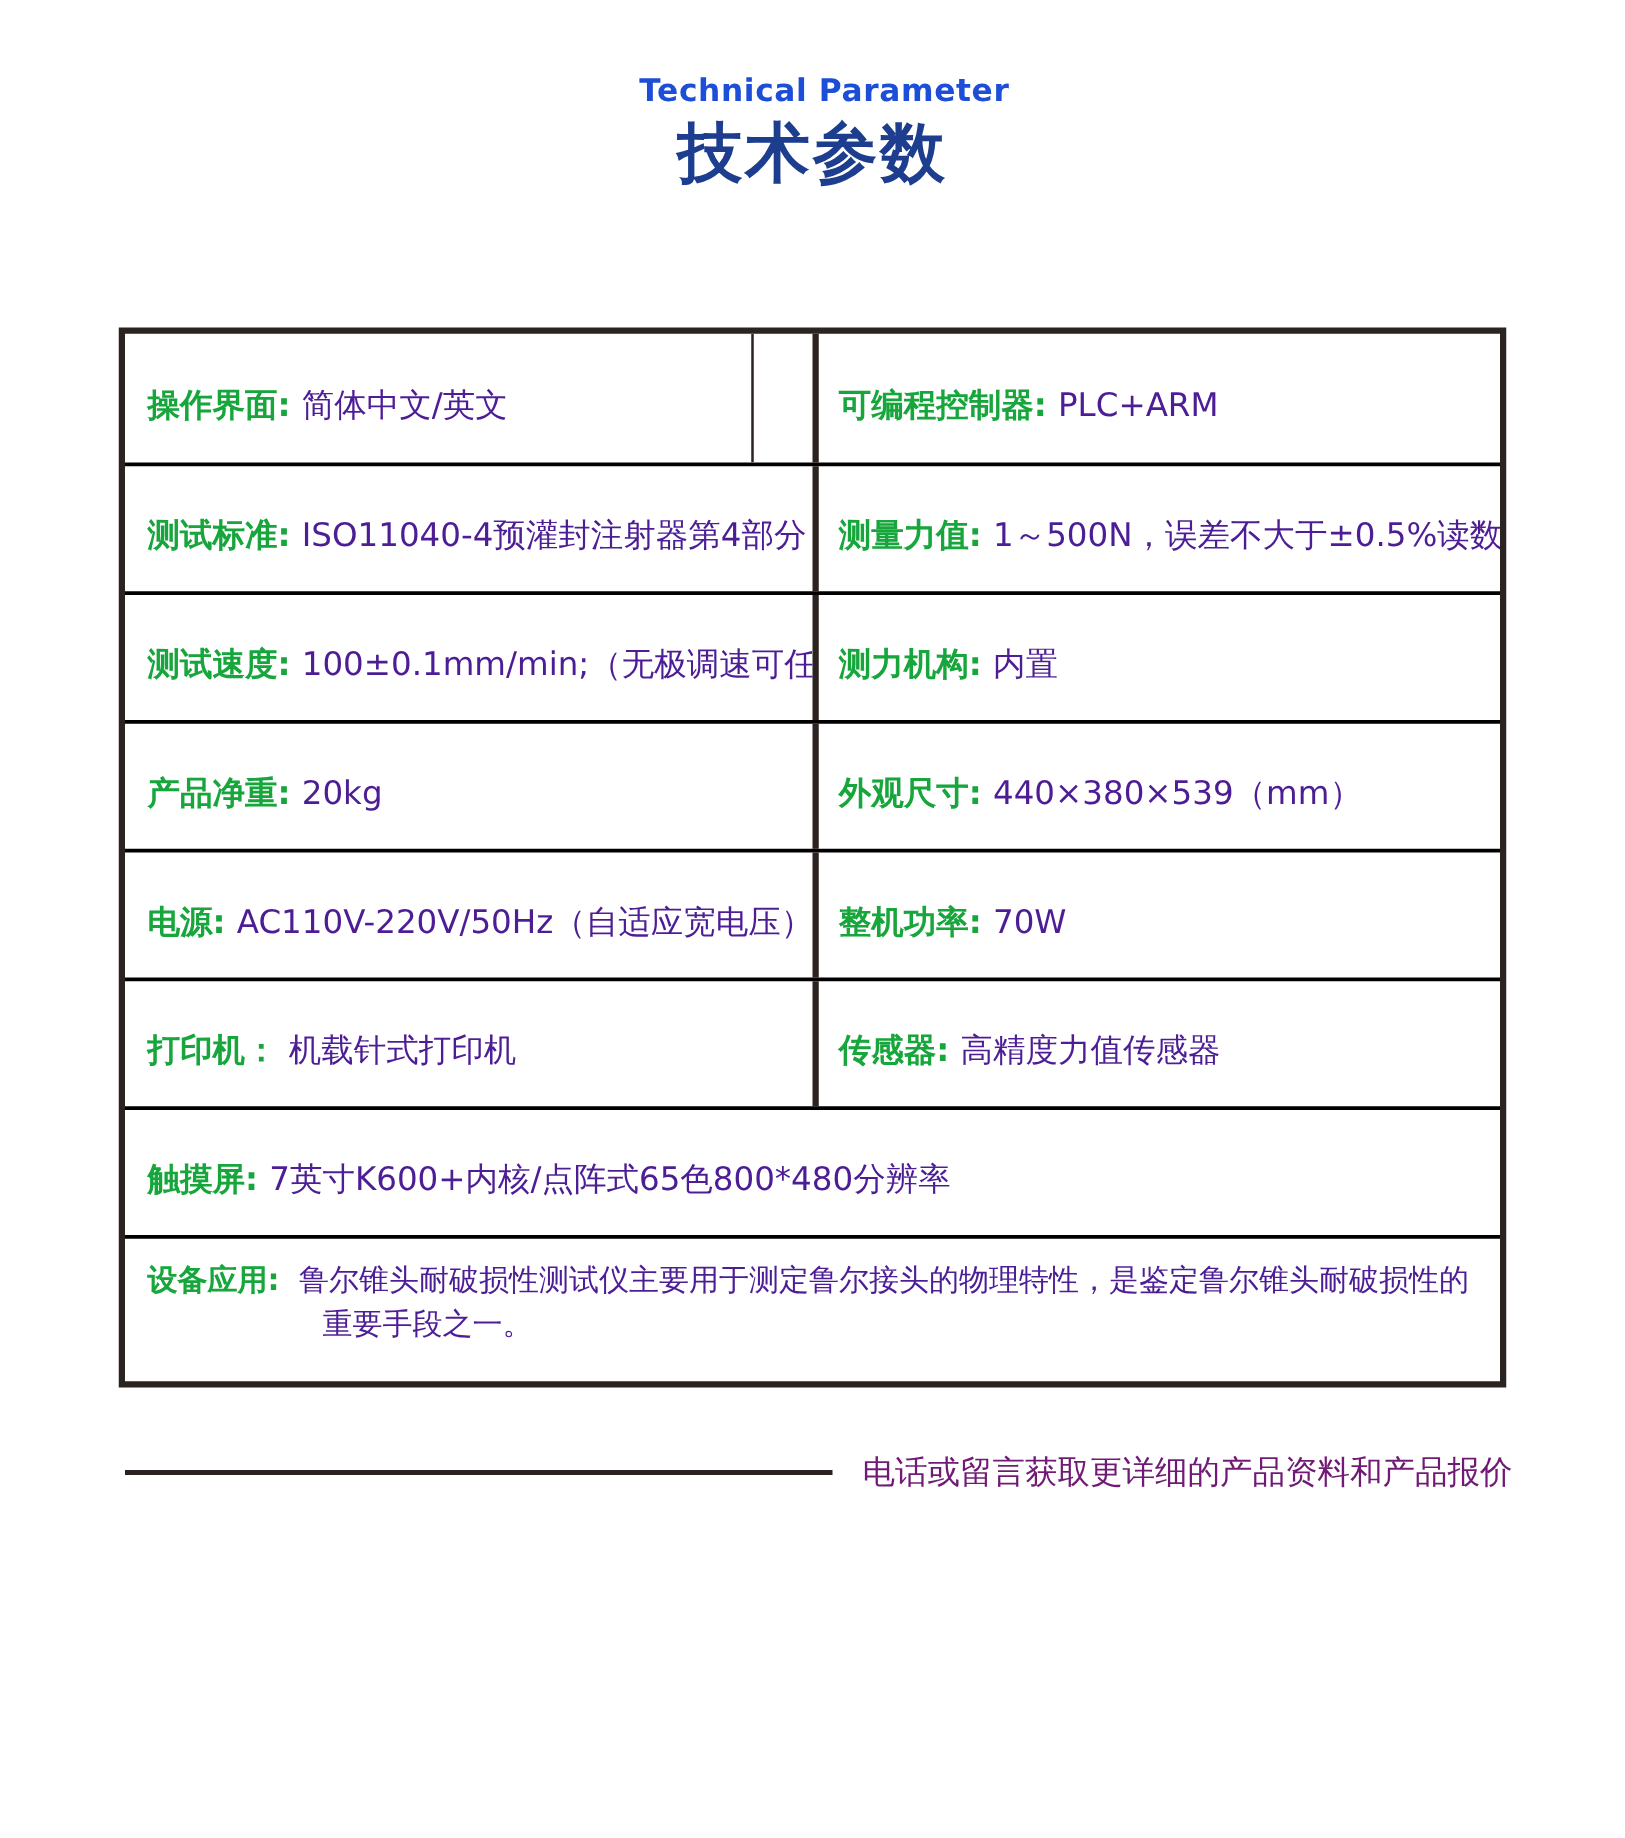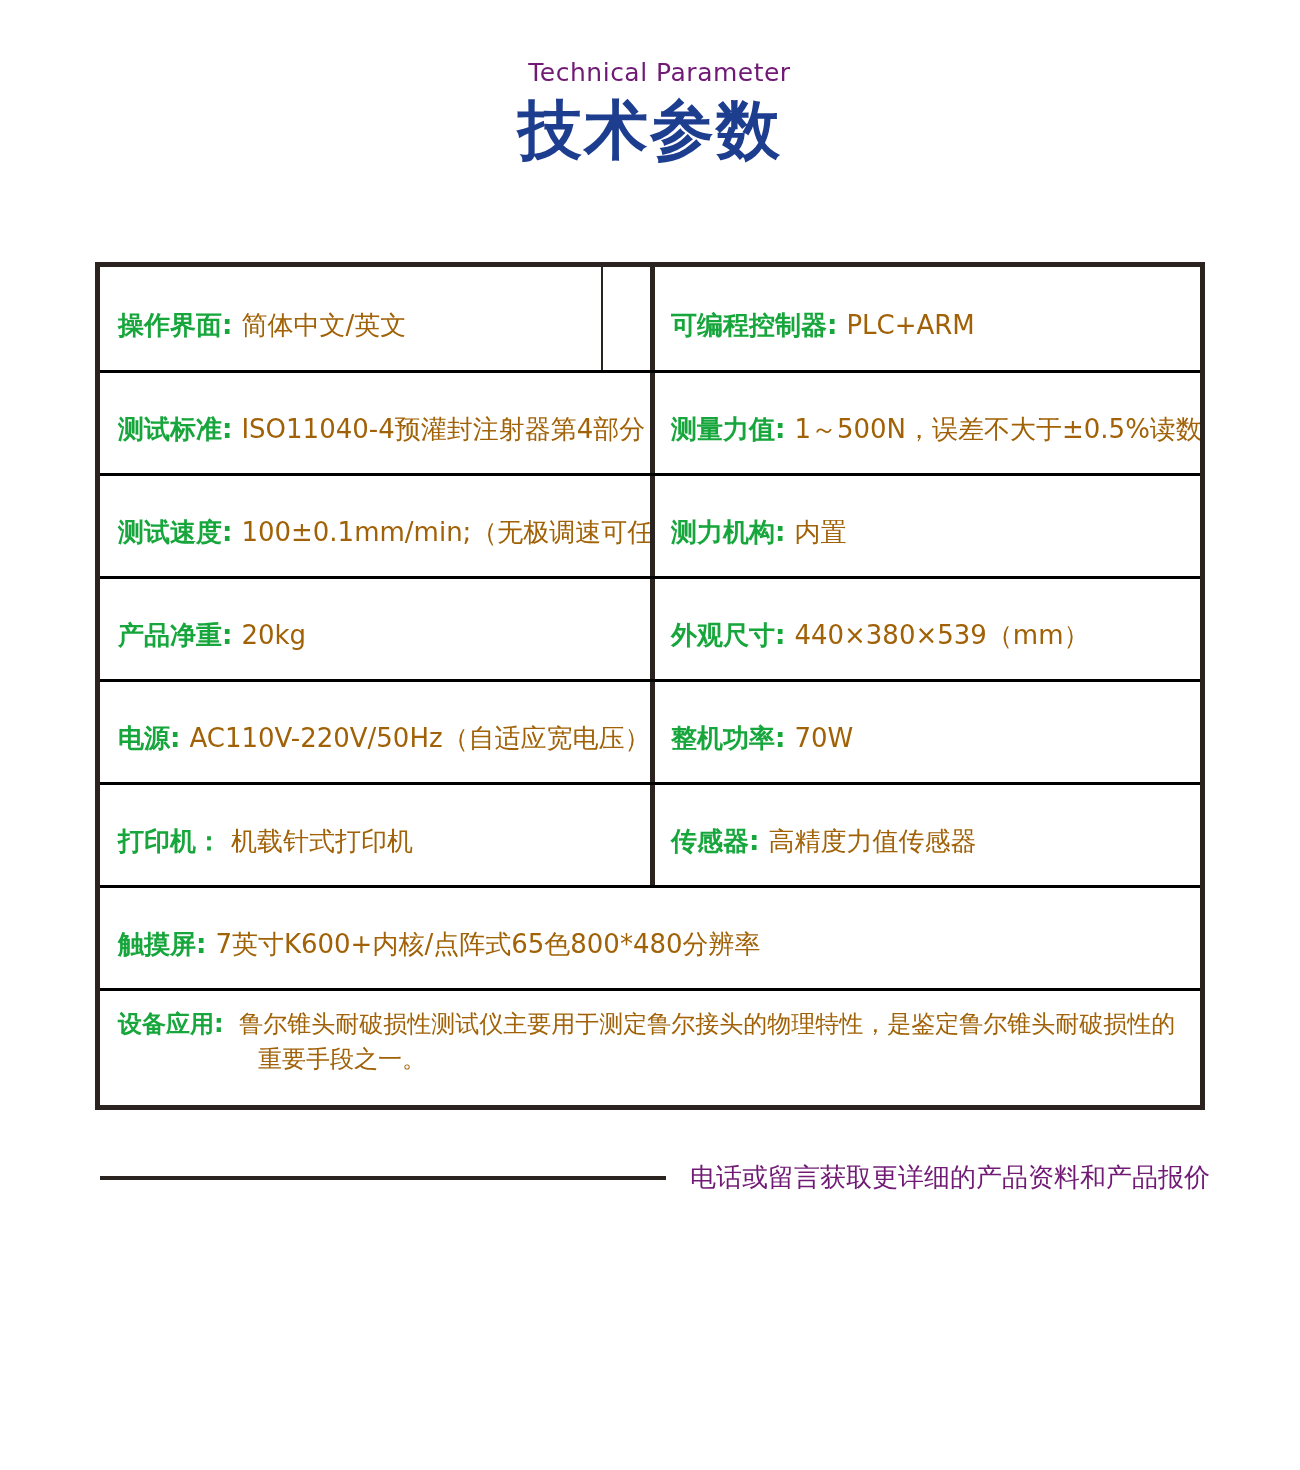--- a/index.html
+++ b/index.html
@@ -9,27 +9,27 @@
     position: relative;
     font-family: "DejaVu Sans", "Liberation Sans", sans-serif;
     color: #2a2320;
     overflow: hidden;
   }
   .page { position: absolute; inset: 0; }
 
   
   .head { position: absolute; top: 58px; left: 0; width: 100%; text-align: center; }
   .subtitle-en {
-    font-size: 25px; font-weight: 400; color: #701a75;
+    font-size: 25px; font-weight: 700; color: #1d4ed8;
     letter-spacing: 0.5px;
     margin-left: 19px;
   }
   .title-zh {
     margin-top: 8px;
-    font-size: 64px; font-weight: 800; color: #1d3d8f;
+    font-size: 52px; font-weight: 800; color: #1d3d8f;
     letter-spacing: 2px; line-height: 1.1;
   }
 
   
   .param-table {
     position: absolute; left: 95px; top: 262px;
     width: 1110px; height: 848px;
     border: 5px solid #2a2320;
     display: flex; flex-direction: column;
     background: #ffffff;
@@ -45,21 +45,21 @@
   }
   .cell-left { width: 550px; flex: 0 0 550px; position: relative; }
   .cell-right { flex: 1 1 auto; border-left: 5px solid #2a2320; padding-left: 16px; }
   .cell-full { flex: 1 1 auto; }
   
   .cell-left.thin-edge::after {
     content: ""; position: absolute; top: 0; bottom: 0; left: 501px;
     width: 2px; background: #2a2320;
   }
   .label { color: #17a63c; font-weight: 700; flex: 0 0 auto; }
-  .value { color: #a16207; font-weight: 500; margin-left: 9px; }
+  .value { color: #4c1d95; font-weight: 500; margin-left: 9px; }
 
   
   .cell-app { display: block; white-space: normal; padding-top: 16px; }
   .cell-app .hang {
     font-size: 24px; line-height: 1.45;
     padding-left: 140px; text-indent: -140px;
   }
   .cell-app .label { display: inline; }
   .cell-app .value { display: inline; margin-left: 8px; }
 

